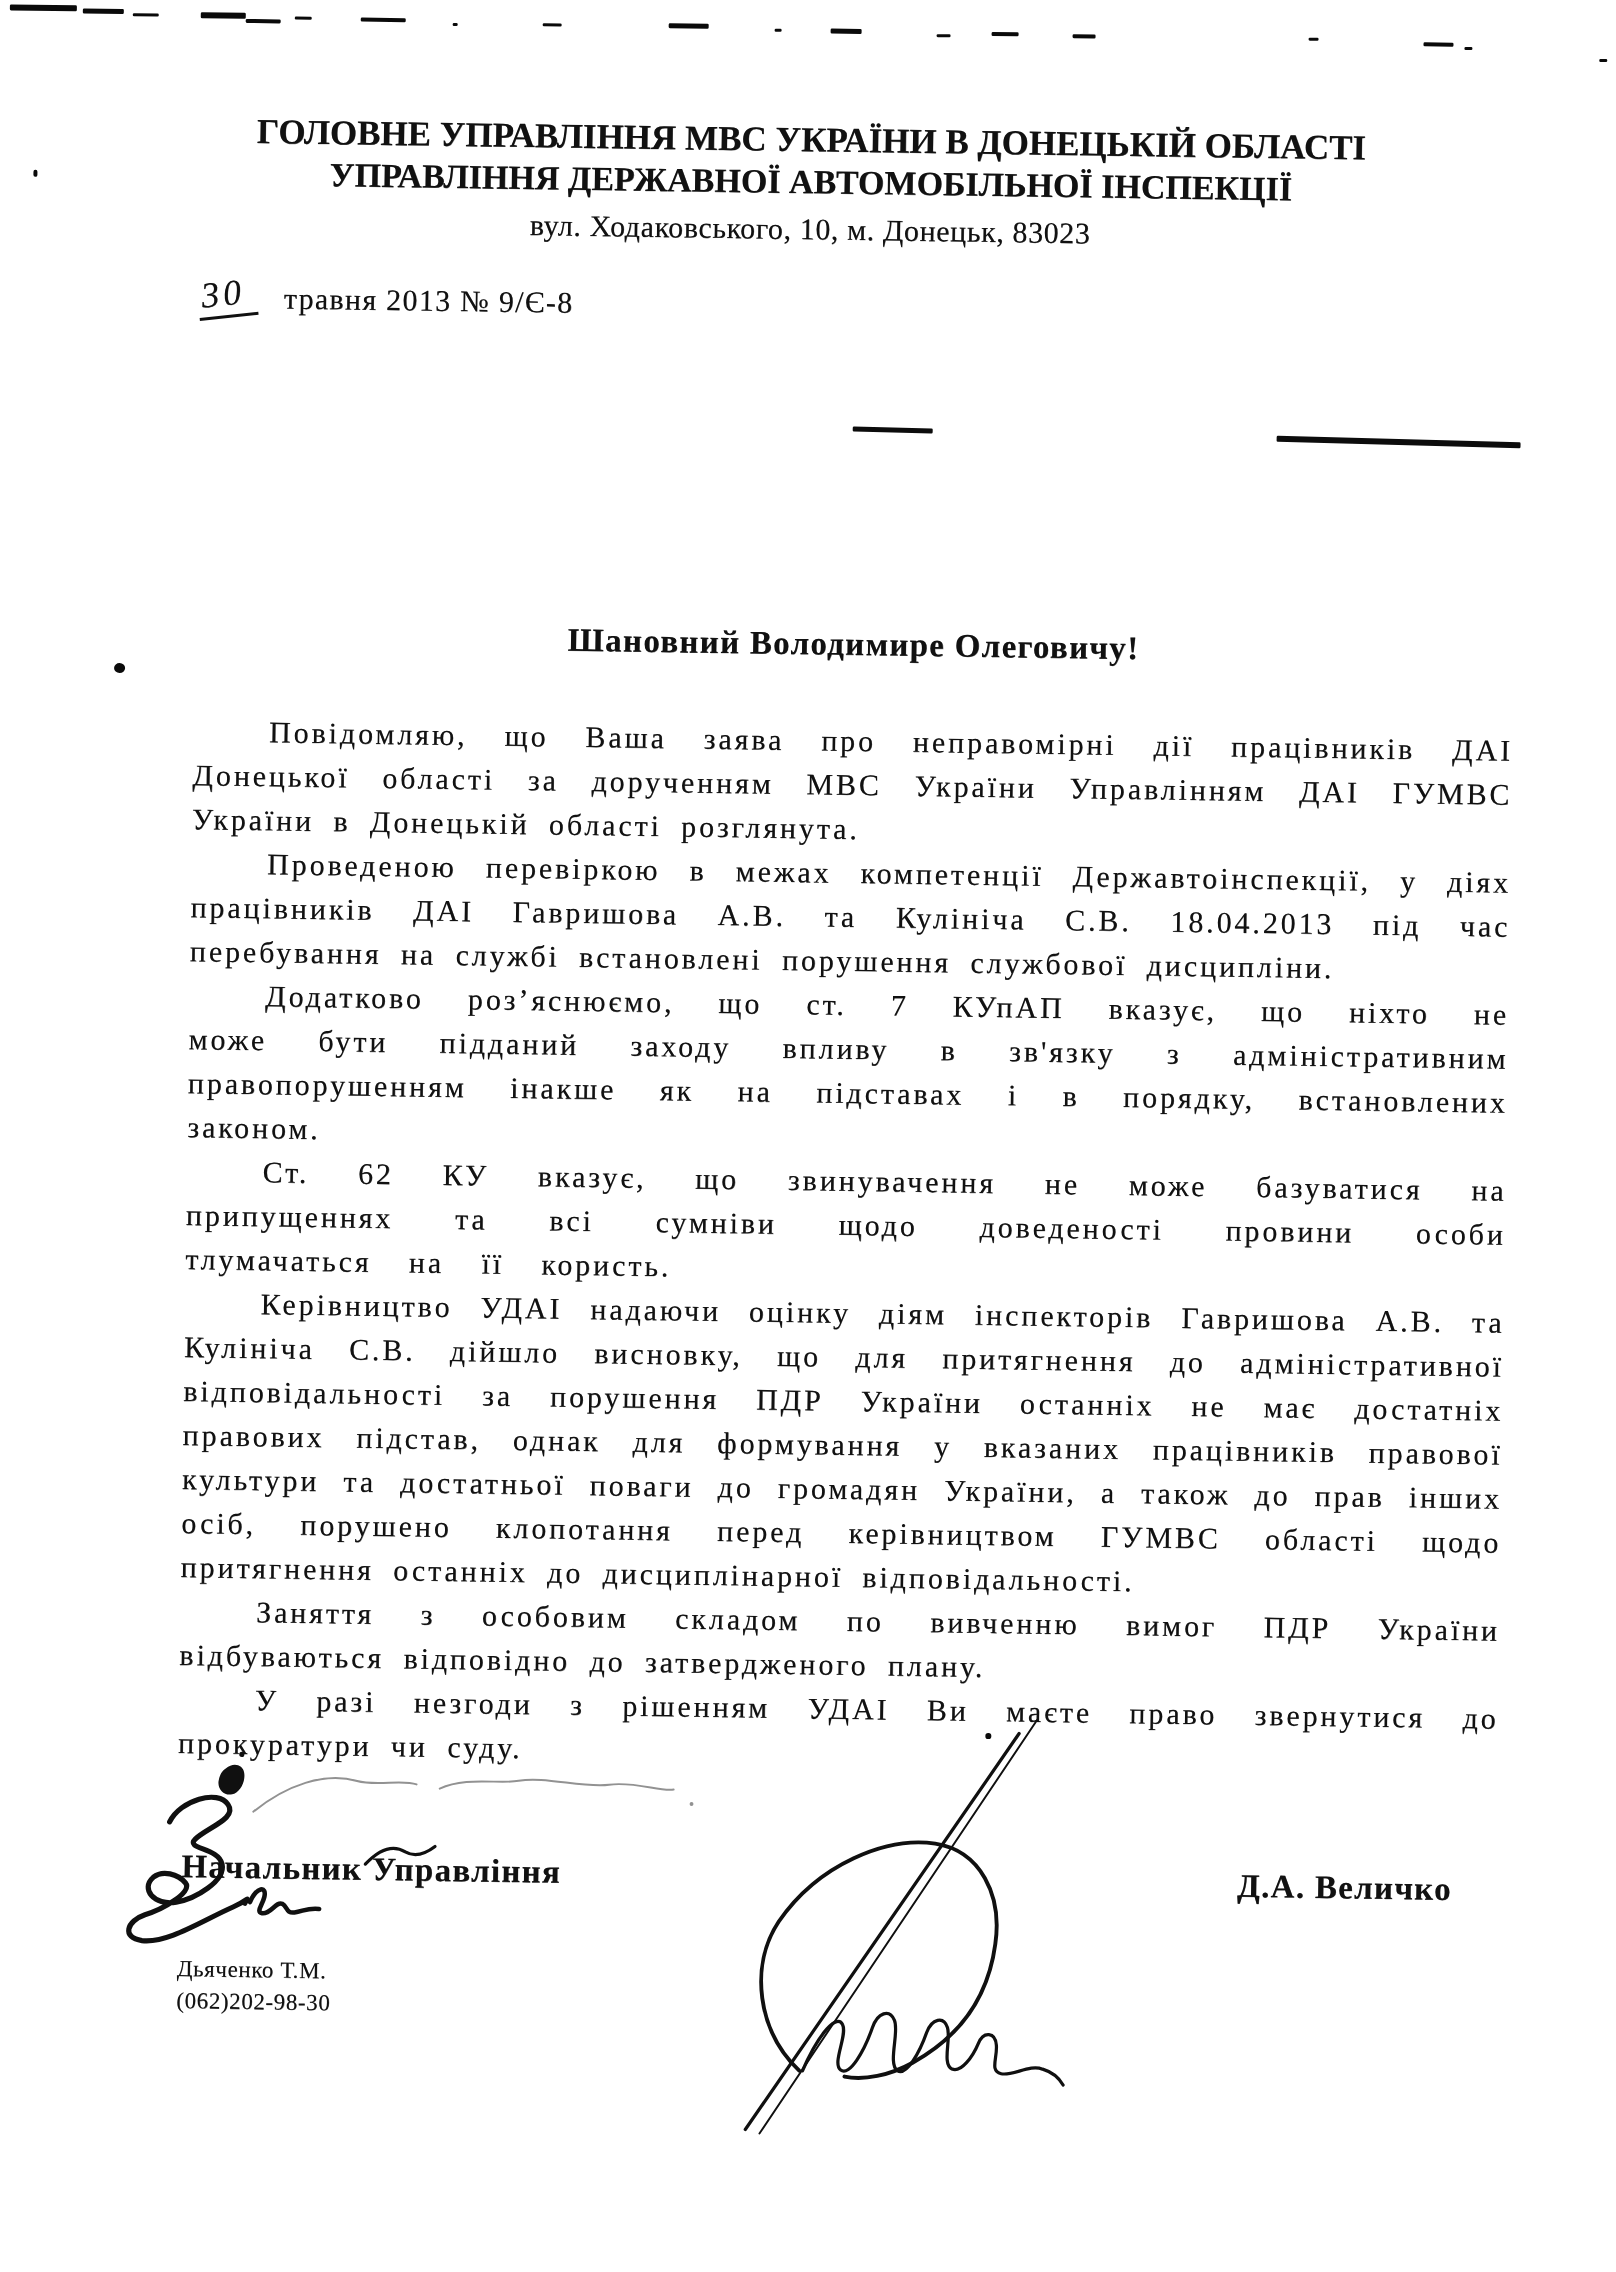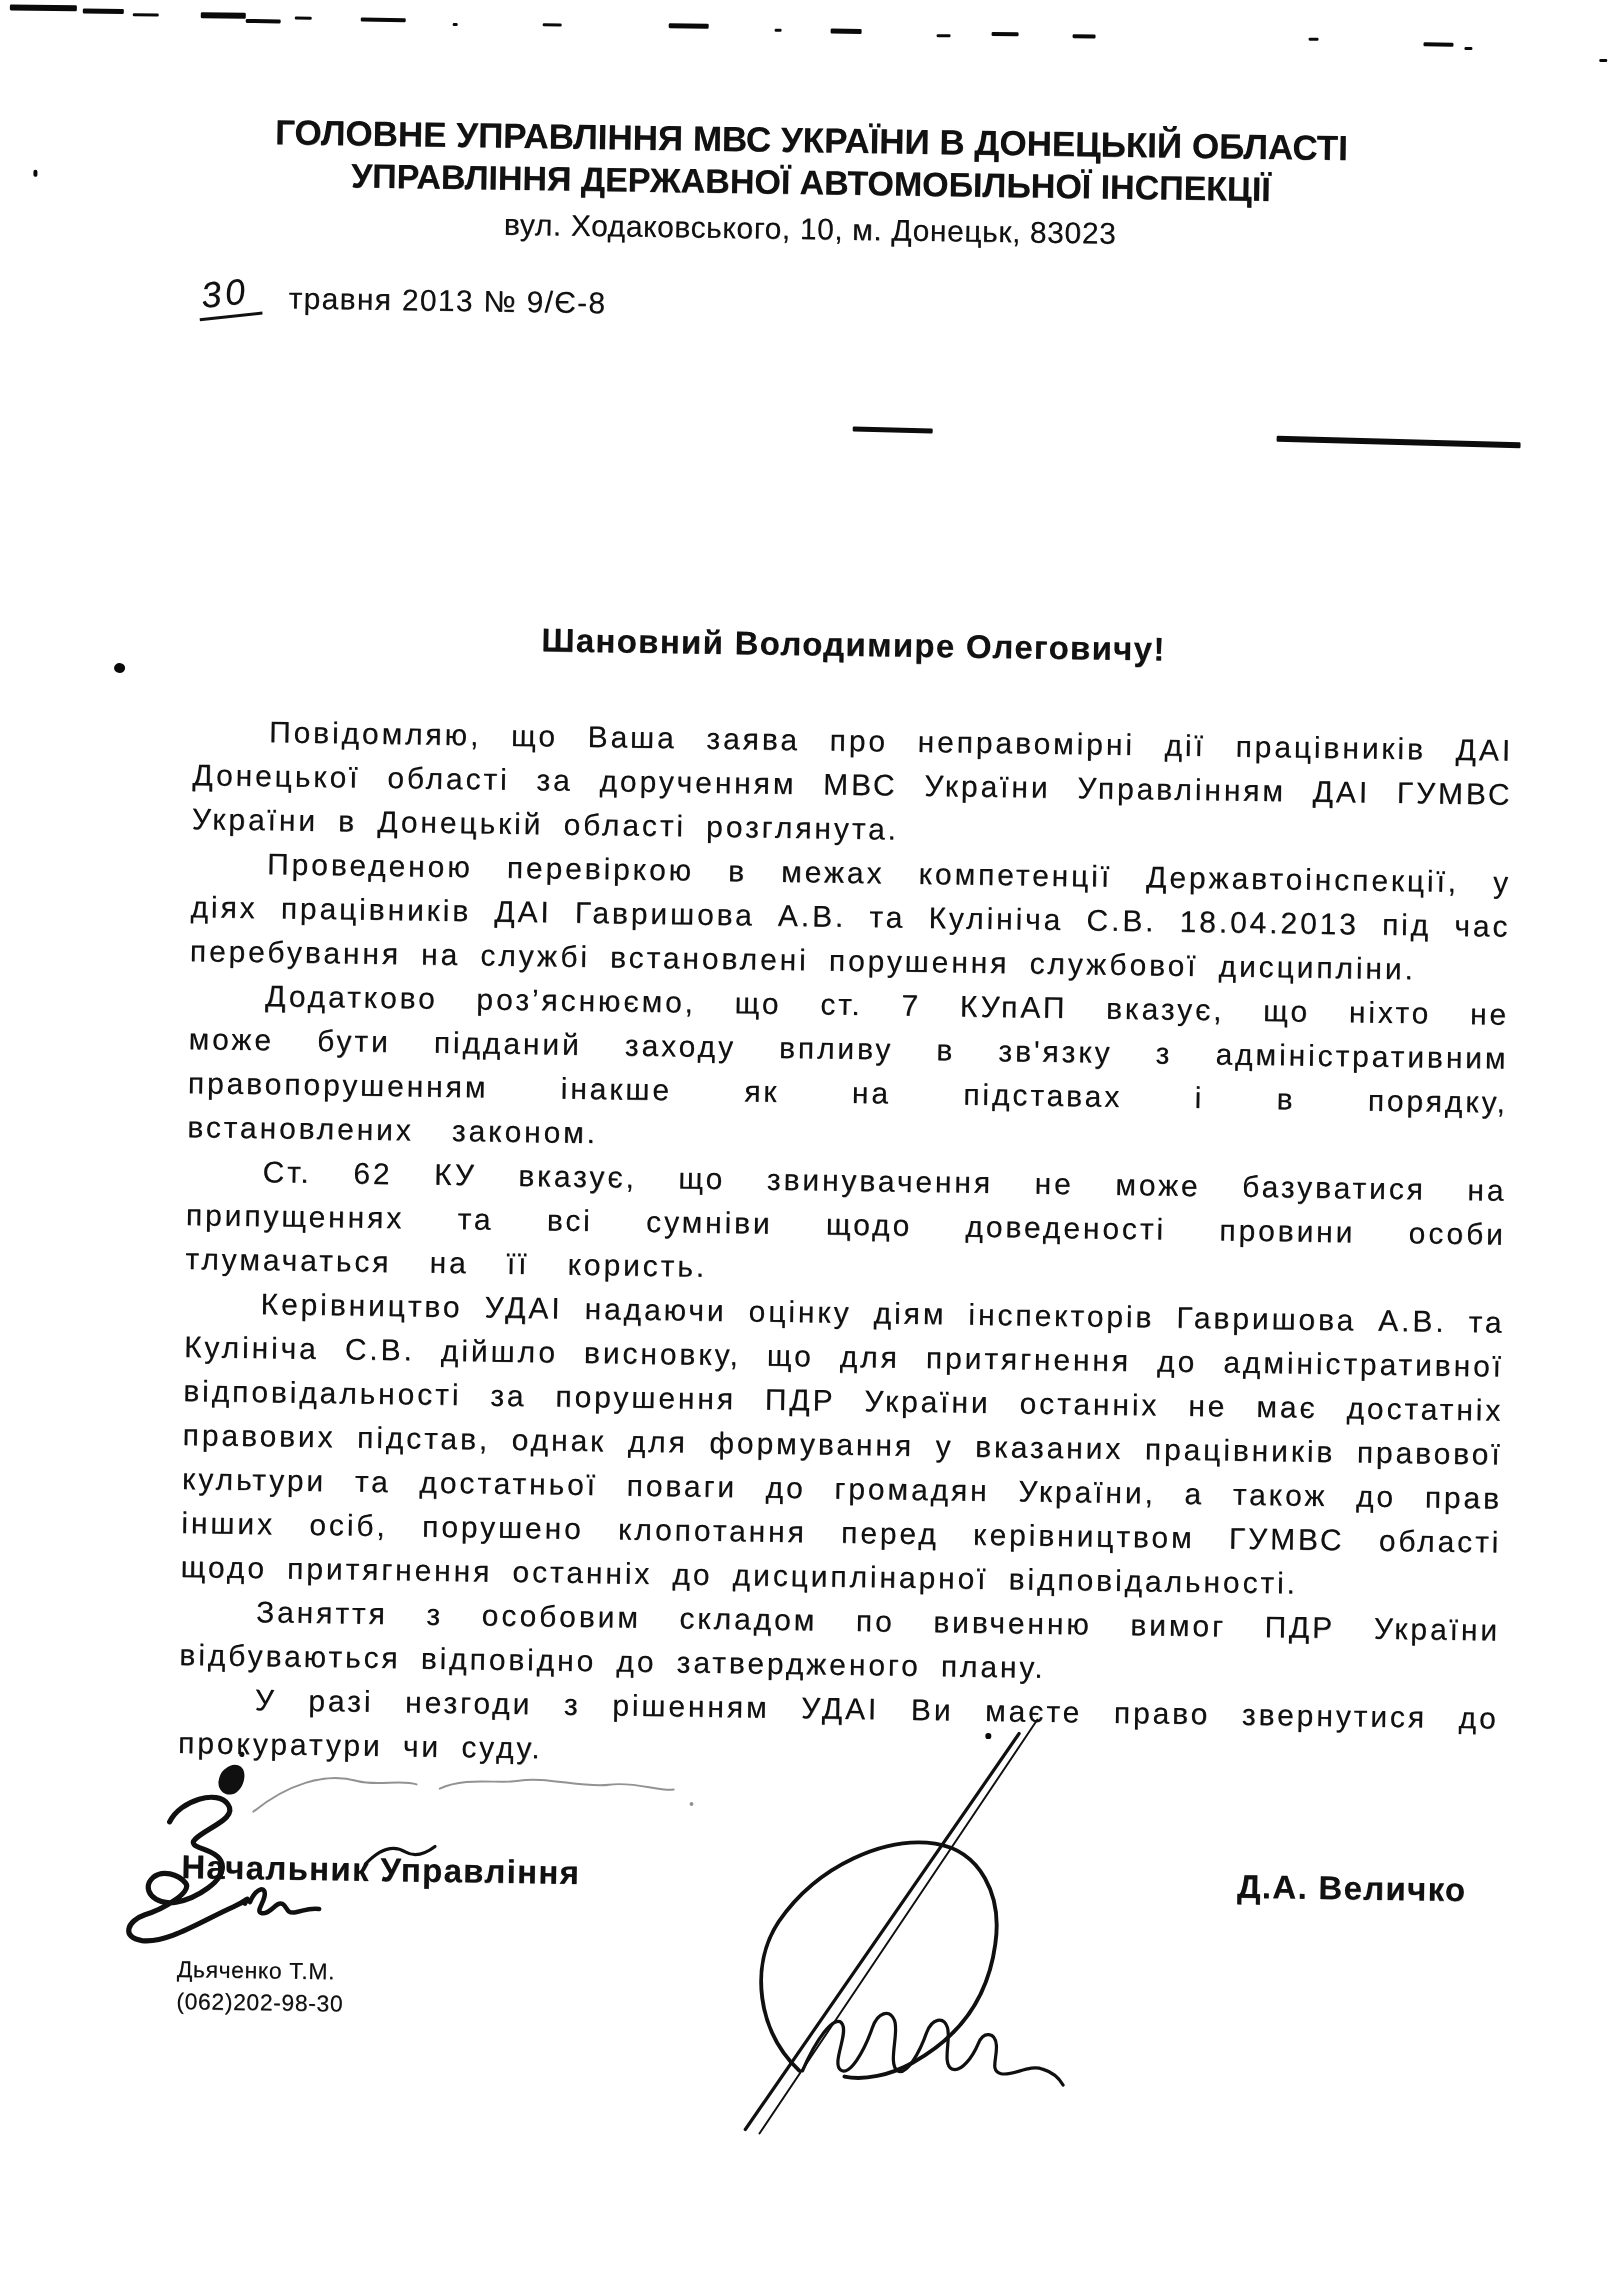--- a/index.html
+++ b/index.html
@@ -1,21 +1,21 @@
 <!DOCTYPE html>
 <html style="font-size:10.4px"><head>
 <meta charset="utf-8">
 <style>
   html,body{margin:0;padding:0;background:#e8e8e8;}
   .page{
     position:relative;
     width:1617px;height:2273px;
     background:#ffffff;
     overflow:hidden;
-    font-family:Liberation Sans, sans-serif;
+    font-family:Liberation Serif, serif;
     color:#111111;
   }
   .rot{
     position:absolute; inset:0;
     transform:rotate(0.85deg);
     transform-origin:52px 0px;
   }
   .ink{ text-shadow:0.3px 0.3px 0 rgba(0,0,0,0.5); }
 
   

